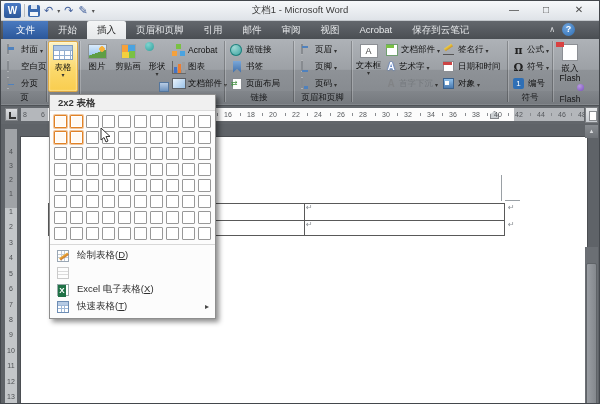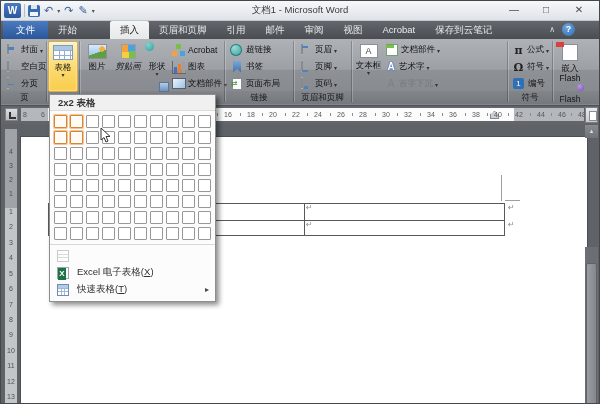--- a/index.html
+++ b/index.html
@@ -18,21 +18,21 @@
   .floppy::after{content:"";position:absolute;left:2px;bottom:1px;width:8px;height:4px;background:#f3f6fa;}
   .tinyarrow{font-size:6px;color:#555;}
   .title-text{position:absolute;left:0;right:0;top:3px;text-align:center;font-size:9.5px;color:#3b3b3b;pointer-events:none;}
   .wbtn{position:absolute;top:0;width:30px;height:19px;text-align:center;font-size:10px;line-height:18px;color:#4a4a4a;}
   
   .tabrow{position:absolute;left:0;top:20px;width:100%;height:18px;
     background:linear-gradient(#63676d,#4a4e53);}
   .tabs{position:absolute;left:2px;top:0;height:18px;display:flex;}
   .tab{height:18px;line-height:18px;padding:0 10px;font-size:9.5px;color:#e8eaec;}
   .tab.file{background:linear-gradient(#4a7ac0,#2b579a);color:#fff;padding:0 13px;}
-  .tab.selected{background:linear-gradient(#f4f5f6,#e6e8ea);color:#1a1a1a;border-radius:2px 2px 0 0;margin-left:23px;}
+  .tab.selected{background:linear-gradient(#f4f5f6,#e6e8ea);color:#1a1a1a;border-radius:2px 2px 0 0;}
   .tr-collapse{position:absolute;right:44px;top:4px;font-size:8px;color:#d8dadd;}
   .tr-help{position:absolute;right:24px;top:2px;width:13px;height:13px;border-radius:50%;
     background:radial-gradient(circle at 35% 30%,#6ea3dd,#2f6fb5);color:#fff;font-size:9px;font-weight:bold;
     text-align:center;line-height:13px;}
   
   .ribbon{position:absolute;left:0;top:38px;width:100%;height:67px;
     background:linear-gradient(#aeb2b7 0%,#9da1a6 46%,#8e9297 47%,#83878c 100%);
     border-bottom:1px solid #4e5256;box-sizing:border-box;}
   .glabels{position:absolute;left:0;bottom:1px;width:100%;height:13px;
     background:linear-gradient(#82868b,#75797e);}
@@ -247,21 +247,21 @@
         <span class="arr">▾</span>
       </div>
     </div>
     <div class="vsep" style="left:78px;"></div>
 
     <div class="rgroup" style="left:79px;width:144px;">
       <div class="bbtn" style="left:3px;width:28px;">
         <div class="bic pic-icon"></div>
         <div class="blbl">图片</div>
       </div>
-      <div class="bbtn" style="left:33px;width:30px;font-style:italic;">
+      <div class="bbtn" style="left:33px;width:30px;">
         <div class="bic clip-icon"></div>
         <div class="blbl">剪贴画</div>
       </div>
       <div class="bbtn" style="left:64px;width:26px;">
         <div class="bic shapes-icon"></div>
         <div class="blbl">形状</div>
         <span class="arr">▾</span>
       </div>
       <div class="stack" style="left:90px;">
         <div class="sbtn">
@@ -349,20 +349,42 @@
           <span class="arr">▾</span>
         </div>
         <div class="sbtn">
           <span class="ic wordart-icon">A</span>
           <span>艺术字</span>
           <span class="arr">▾</span>
         </div>
         <div class="sbtn dis">
           <span class="ic dropcap-icon">A</span>
           <span>首字下沉</span>
+          <span class="arr">▾</span>
+        </div>
+      </div>
+      <div class="stack" style="left:88px;">
+        <div class="sbtn">
+          <span class="ic">
+              <span class="sig-icon" style="display:block"></span>
+            </span>
+          <span>签名行</span>
+          <span class="arr">▾</span>
+        </div>
+        <div class="sbtn">
+          <span class="ic">
+              <span class="date-icon" style="display:block"></span>
+            </span>
+          <span>日期和时间</span>
+        </div>
+        <div class="sbtn">
+          <span class="ic">
+              <span class="object-icon" style="display:block"></span>
+            </span>
+          <span>对象</span>
           <span class="arr">▾</span>
         </div>
       </div>
     </div>
     <div class="vsep" style="left:506px;"></div>
 
     <div class="rgroup" style="left:507px;width:44px;">
       <div class="stack" style="left:2px;">
         <div class="sbtn">
           <span class="ic glyph-icon">π</span>
@@ -555,20 +577,24 @@
         <div class="gcell"></div>
         <div class="gcell"></div>
         <div class="gcell"></div>
         <div class="gcell"></div>
         <div class="gcell"></div>
         <div class="gcell"></div>
         <div class="gcell"></div>
         <div class="gcell"></div>
       </div>
     <div class="dd-menu">
+        <div class="mitem">
+          <span class="mic draw-table"></span>
+          <span class="mlabel">绘制表格(<u>D</u>)</span>
+        </div>
         <div class="mitem dis">
           <span class="mic convert-table"></span>
         </div>
         <div class="mitem">
           <span class="mic excel"></span>
           <span class="mlabel">Excel 电子表格(<u>X</u>)</span>
         </div>
         <div class="mitem">
           <span class="mic quick-tables"></span>
           <span class="mlabel">快速表格(<u>T</u>)</span>

